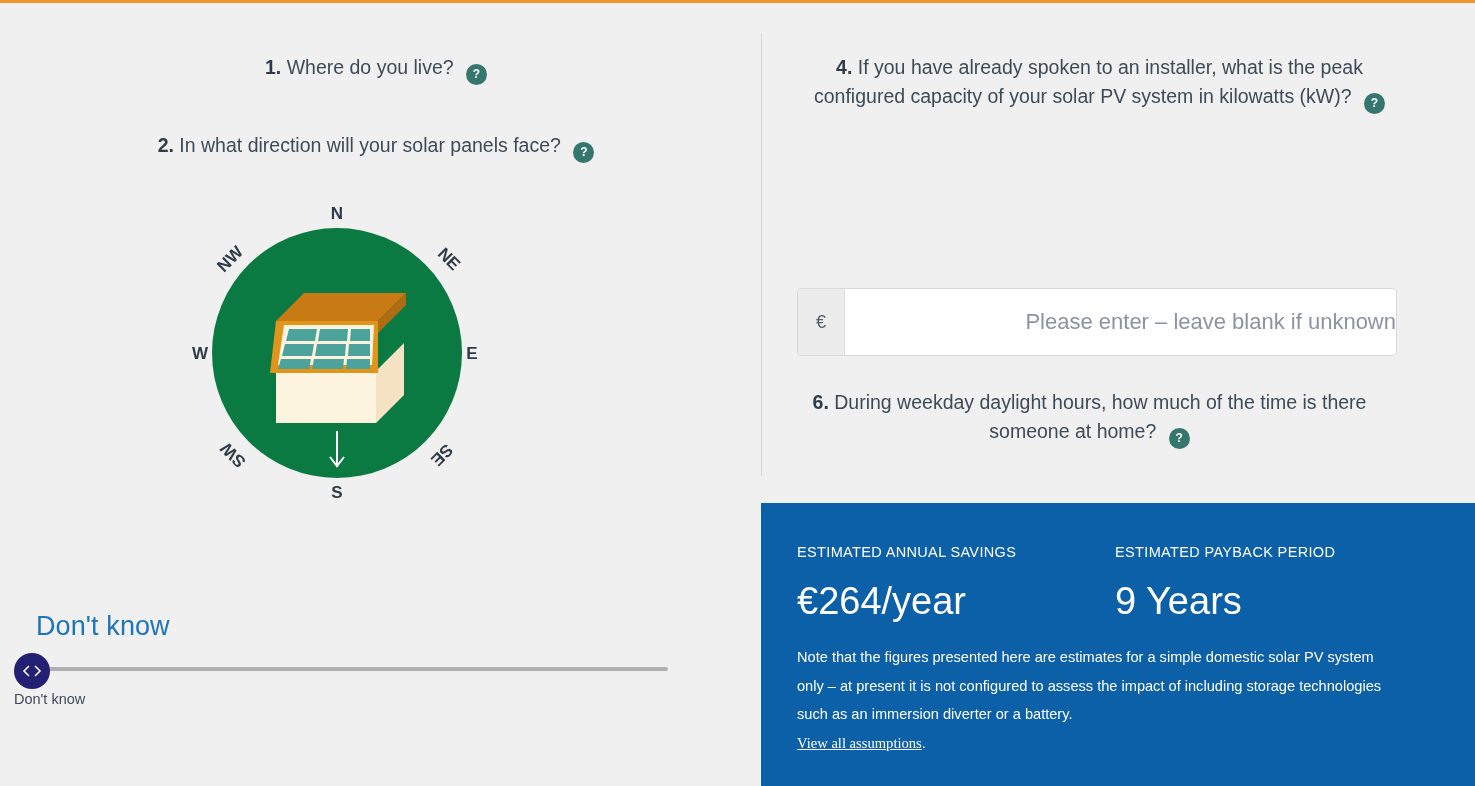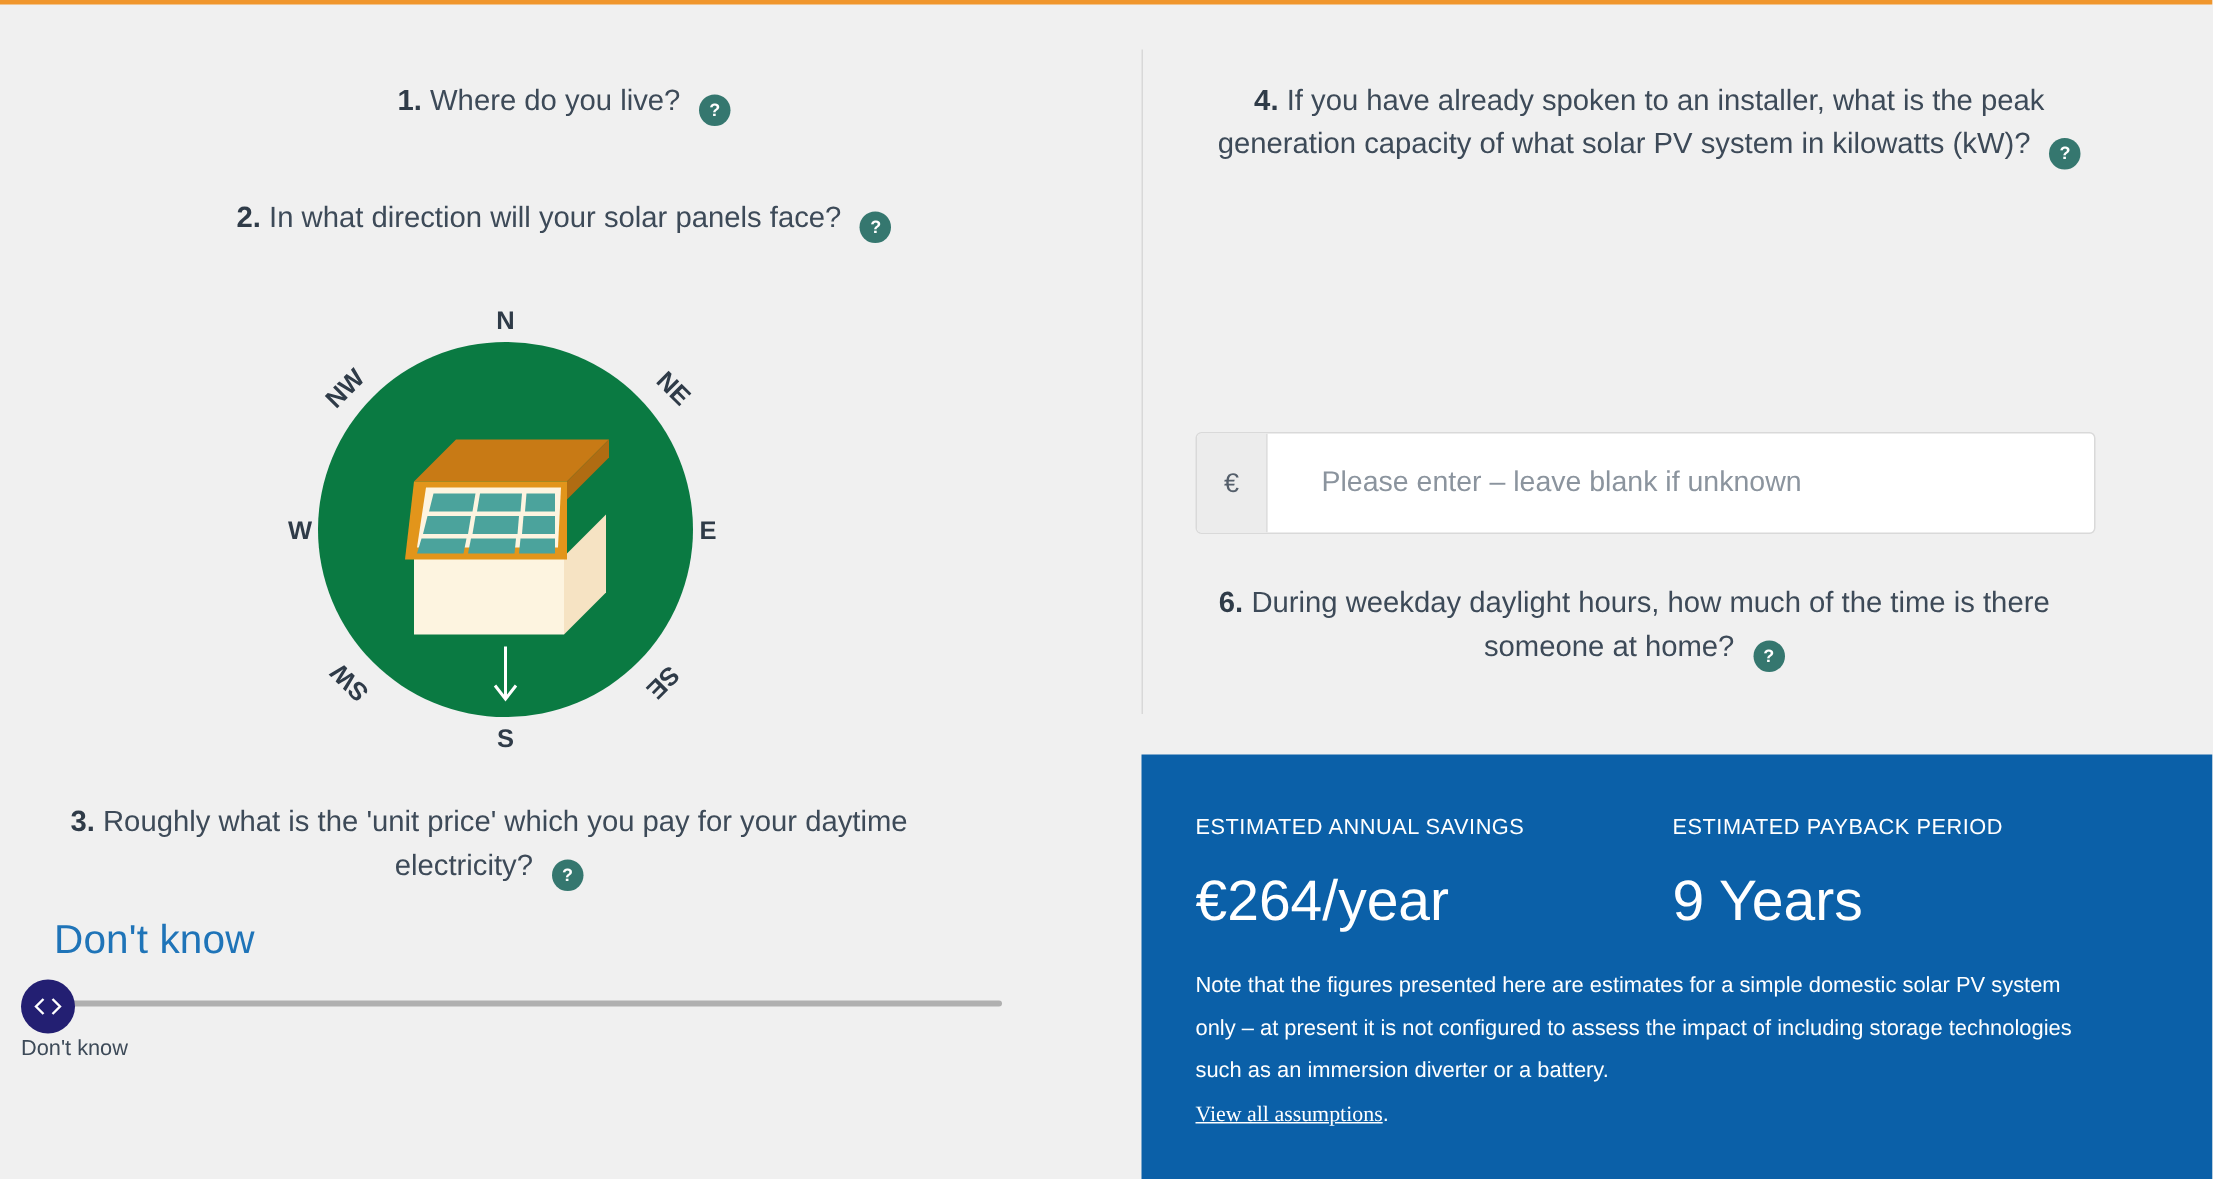--- a/index.html
+++ b/index.html
@@ -193,23 +193,24 @@
     justify-content: center;
     font-size: 18px;
     color: #555f6b;
   }
   #euro-input {
     flex: 1;
     border: none;
     outline: none;
     background: transparent;
     padding: 0 0 0 36px;
-    font-size: 19px;
+    font-size: 22px;
     font-family: "Liberation Sans", sans-serif;
     color: #3d4a58;
+    text-align: right;
   }
   #euro-input::placeholder { color: #8b949e; opacity: 1; }
 
   
   #results {
     position: absolute;
     left: 761px; top: 500px;
     width: 714px;
     height: 283px;
     background: #0b60a8;
@@ -302,25 +303,20 @@
         <text x="265" y="70" text-anchor="middle" font-family="Liberation Sans, sans-serif" font-size="17" font-weight="bold" fill="#2f3b48" transform="rotate(45 265 70)">NE</text>
         <text x="292" y="166" text-anchor="middle" font-family="Liberation Sans, sans-serif" font-size="17" font-weight="bold" fill="#2f3b48">E</text>
         <text x="258" y="258" text-anchor="middle" font-family="Liberation Sans, sans-serif" font-size="17" font-weight="bold" fill="#2f3b48" transform="rotate(135 258 258)">SE</text>
         <text x="157" y="305" text-anchor="middle" font-family="Liberation Sans, sans-serif" font-size="17" font-weight="bold" fill="#2f3b48">S</text>
         <text x="57" y="258" text-anchor="middle" font-family="Liberation Sans, sans-serif" font-size="17" font-weight="bold" fill="#2f3b48" transform="rotate(-135 57 258)">SW</text>
         <text x="20" y="166" text-anchor="middle" font-family="Liberation Sans, sans-serif" font-size="17" font-weight="bold" fill="#2f3b48">W</text>
         <text x="54" y="70" text-anchor="middle" font-family="Liberation Sans, sans-serif" font-size="17" font-weight="bold" fill="#2f3b48" transform="rotate(-45 54 70)">NW</text>
       </svg>
     </div>
 
-    <div id="q3" class="q-text">
-      <span class="q-num">3.</span>
-      <span>Roughly what is the 'unit price' which you pay for your daytime electricity?</span>
-      <span class="help-icon">?</span>
-    </div>
 
     <div id="slider-value">Don't know</div>
 
     <div id="slider-wrap">
       <div id="slider-track"></div>
       <div id="slider-handle">
         <svg width="22" height="16" viewBox="0 0 22 16">
           <polyline points="8,3 3,8 8,13" fill="none" stroke="#ffffff" stroke-width="1.6"></polyline>
           <polyline points="14,3 19,8 14,13" fill="none" stroke="#ffffff" stroke-width="1.6"></polyline>
         </svg>
@@ -328,21 +324,21 @@
     </div>
     <div id="slider-min">Don't know</div>
   </div>
 
   <div id="divider"></div>
 
   <div id="right-col">
 
     <div id="q4" class="q-text">
       <span class="q-num">4.</span>
-      <span>If you have already spoken to an installer, what is the peak generation capacity of what solar PV system in kilowatts (kW)?</span>
+      <span>If you have already spoken to an installer, what is the peak configured capacity of your solar PV system in kilowatts (kW)?</span>
       <span class="help-icon">?</span>
     </div>
 
 
     <div id="euro-group">
       <div id="euro-prefix">€</div>
       <input id="euro-input" type="text" placeholder="Please enter – leave blank if unknown" style="">
     </div>
 
     <div id="q6" class="q-text">

